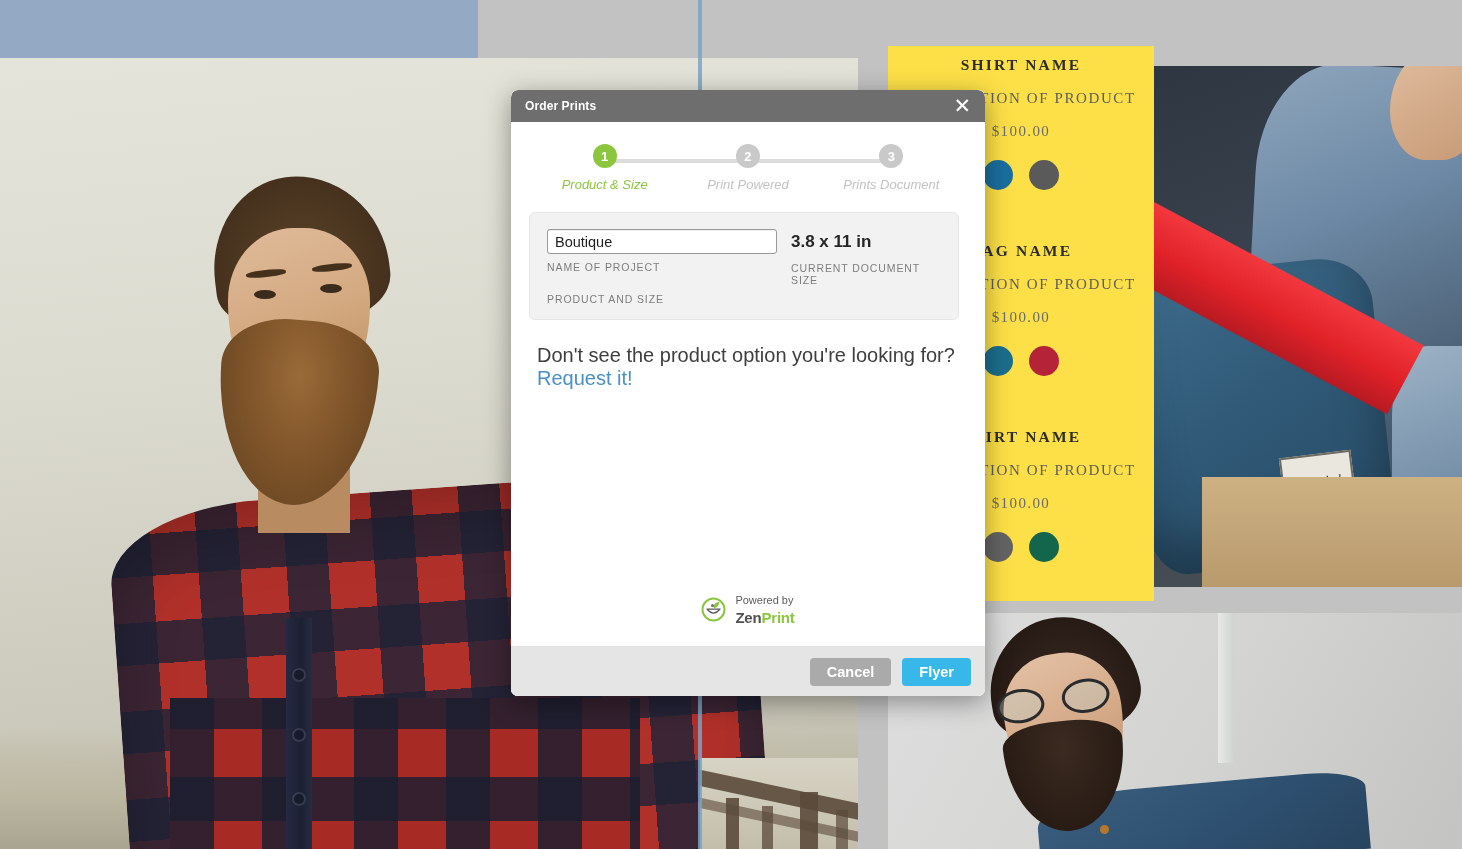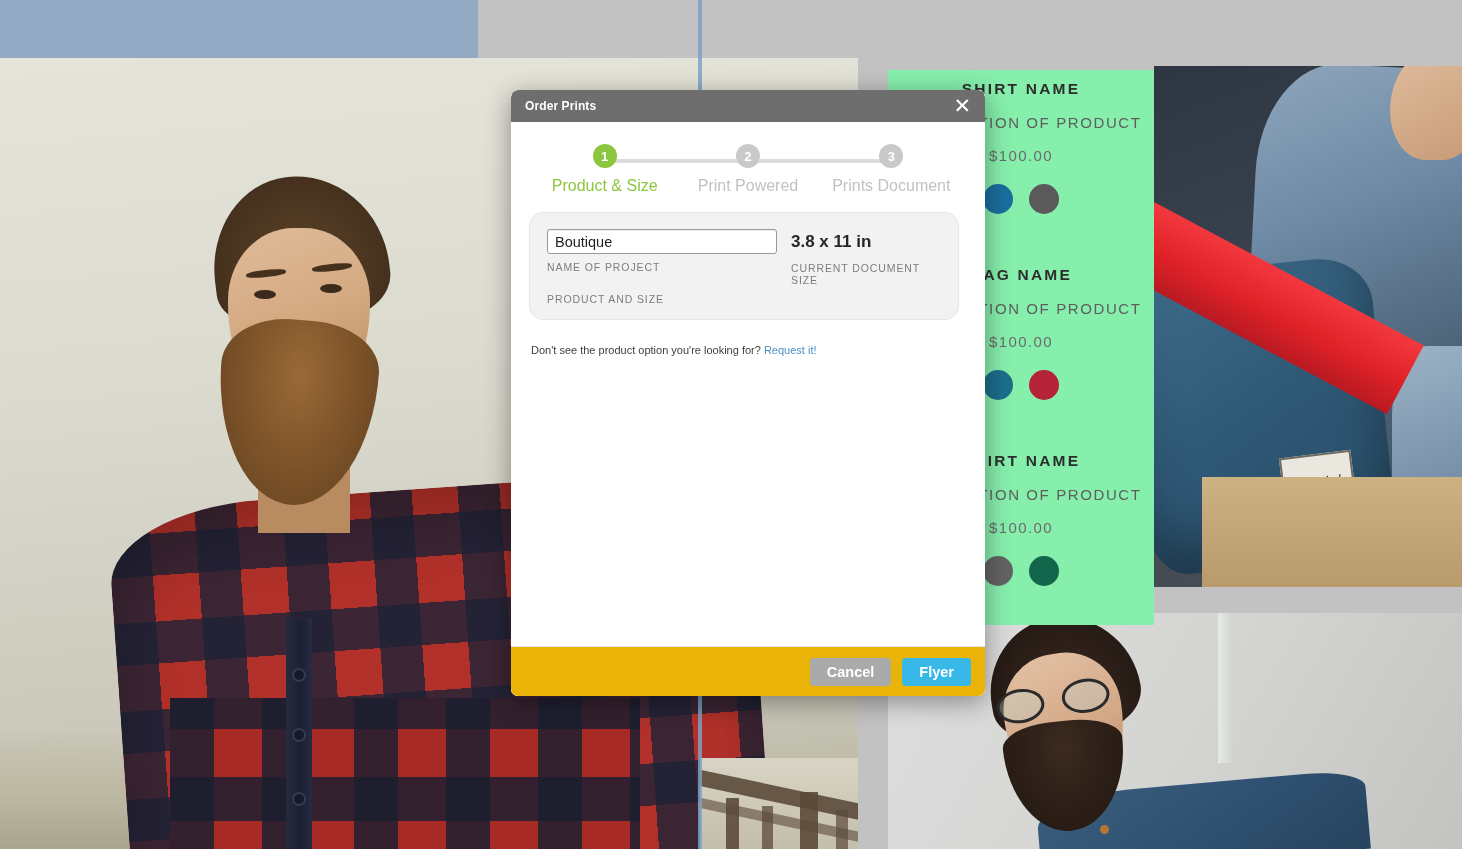--- a/index.html
+++ b/index.html
@@ -244,24 +244,25 @@
     transform: rotate(-5deg);
   }
   .gl-btn {
     position: absolute; left: 212px; top: 212px;
     width: 9px; height: 9px; background: #b5762e; border-radius: 50%;
   }
 
   
   .product-col {
     position: absolute;
-    left: 888px; top: 70px;
+    left: 888px; top: 46px;
     width: 266px; height: 555px;
-    background: #86efac;
+    background: #fde047;
     padding: 0;
+    font-family: Liberation Serif, serif;
   }
   .product-item { position: absolute; left: 0; width: 266px; }
   .p-name {
     font-size: 15.5px; font-weight: 700; letter-spacing: 2.2px;
     color: #2d2d2d; text-align: center;
   }
   .p-desc {
     font-size: 15px; letter-spacing: 1.6px; color: #5e5e5e;
     text-align: center; margin-top: 16px; font-weight: 400;
   }
@@ -362,31 +363,32 @@
     border-radius: 50%;
     display: flex; align-items: center; justify-content: center;
     color: #ffffff;
     font-size: 13px;
     font-weight: 700;
     background: #c9c9c9;
   }
   .step.active .step-dot { background: #8cc63e; }
   .step-label {
     margin-top: 9px;
-    font-size: 16px;
+    font-size: 13px;
     color: #c2c2c2;
     white-space: nowrap;
+    font-style: italic;
   }
   .step.active .step-label { color: #8cc63e; }
 
   
   .options-panel {
     background: #f2f2f2;
     border: 1px solid #e6e6e6;
-    border-radius: 14px;
+    border-radius: 6px;
     padding: 16px 17px 14px 17px;
     margin: 2px 8px 0 0;
   }
   .row-1 { display: flex; align-items: flex-start; gap: 14px; }
   .field-block { display: flex; flex-direction: column; }
 
   .text-input {
     width: 230px;
     height: 25px;
     padding: 2px 7px;
@@ -449,22 +451,22 @@
   }
   .arrow-up, .arrow-down {
     width: 0; height: 0;
     border-left: 4px solid transparent;
     border-right: 4px solid transparent;
   }
   .arrow-up { border-bottom: 5px solid #4a4a4a; }
   .arrow-down { border-top: 5px solid #4a4a4a; }
 
   .request-line {
-    margin: 24px 2px 0 2px;
-    font-size: 11px;
+    margin: 24px 2px 0 8px;
+    font-size: 20px;
     color: #3e3e3e;
   }
   .request-link {
     color: #4a90c4;
     text-decoration: none;
     cursor: pointer;
   }
 
   .spacer { flex: 1 1 auto; }
 
@@ -490,21 +492,21 @@
     font-weight: 700;
     color: #4f4f4f;
     letter-spacing: -.2px;
   }
   .zen-name .print { color: #8cc63e; }
 
   
   .modal-footer {
     flex: 0 0 auto;
     height: 50px;
-    background: #eab308;
+    background: #e5e5e5;
     border-top: 1px solid #e2e2e2;
     display: flex;
     align-items: center;
     justify-content: flex-end;
     gap: 11px;
     padding: 0 14px;
   }
   .btn {
     border: none;
     border-radius: 4px;
@@ -663,20 +665,32 @@
 
         <div class="field-caption">PRODUCT AND SIZE</div>
       </div>
 
       <div class="request-line">
         <span>Don't see the product option you're looking for? </span><a class="request-link">Request it!</a>
       </div>
 
       <div class="spacer"></div>
 
+      <div class="powered">
+        <svg class="zen-mark" viewBox="0 0 50 50">
+          <circle cx="25" cy="25" r="22" fill="none" stroke="#8cc63e" stroke-width="4"></circle>
+          <path d="M12 24 Q25 40 38 24 Z" fill="#ffffff" stroke="#5a5a5a" stroke-width="2.5" stroke-linejoin="round"></path>
+          <path d="M25 22 C25 14 30 10 36 10 C36 18 31 22 25 22 Z" fill="#8cc63e"></path>
+          <circle cx="23" cy="17" r="3" fill="#6e6e6e"></circle>
+        </svg>
+        <span class="powered-text">
+          <span class="powered-by">Powered by</span><br>
+          <span class="zen-name"><span>Zen</span><span class="print">Print</span></span>
+        </span>
+      </div>
     </div>
 
     <div class="modal-footer">
       <button class="btn btn-cancel">Cancel</button>
       <button class="btn btn-next">Flyer</button>
     </div>
   </div>
 
 </div>
 

